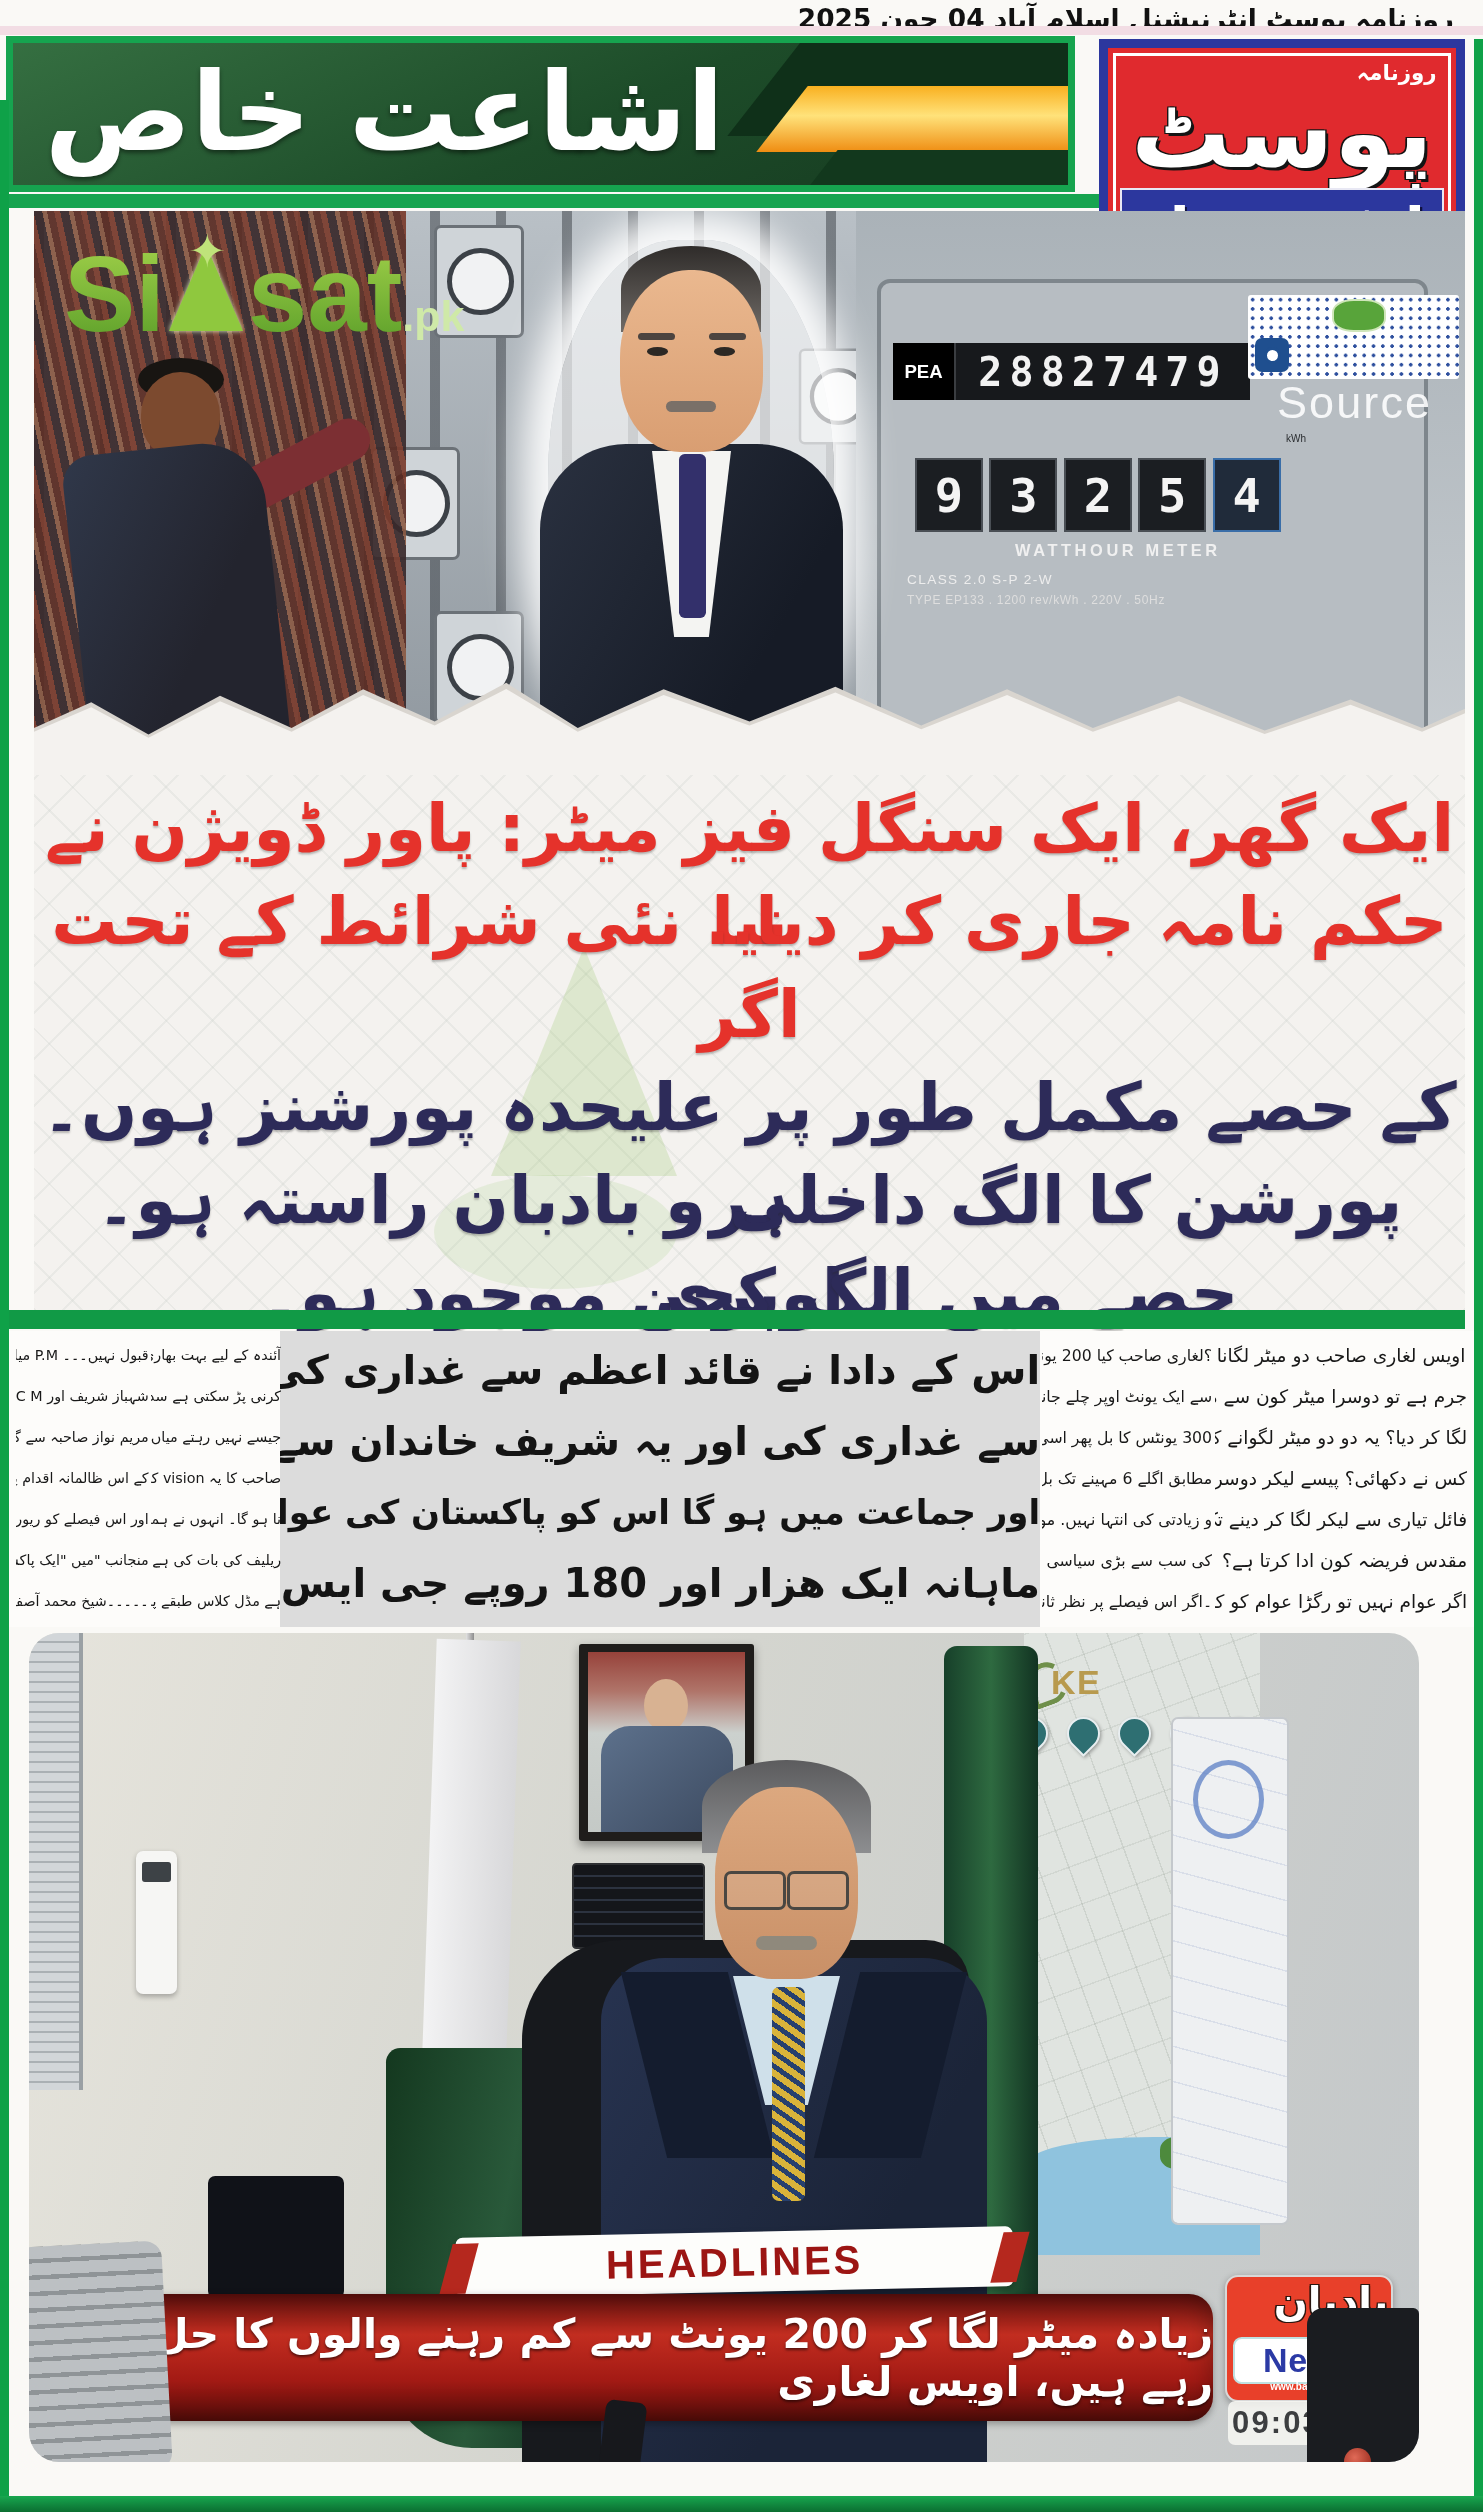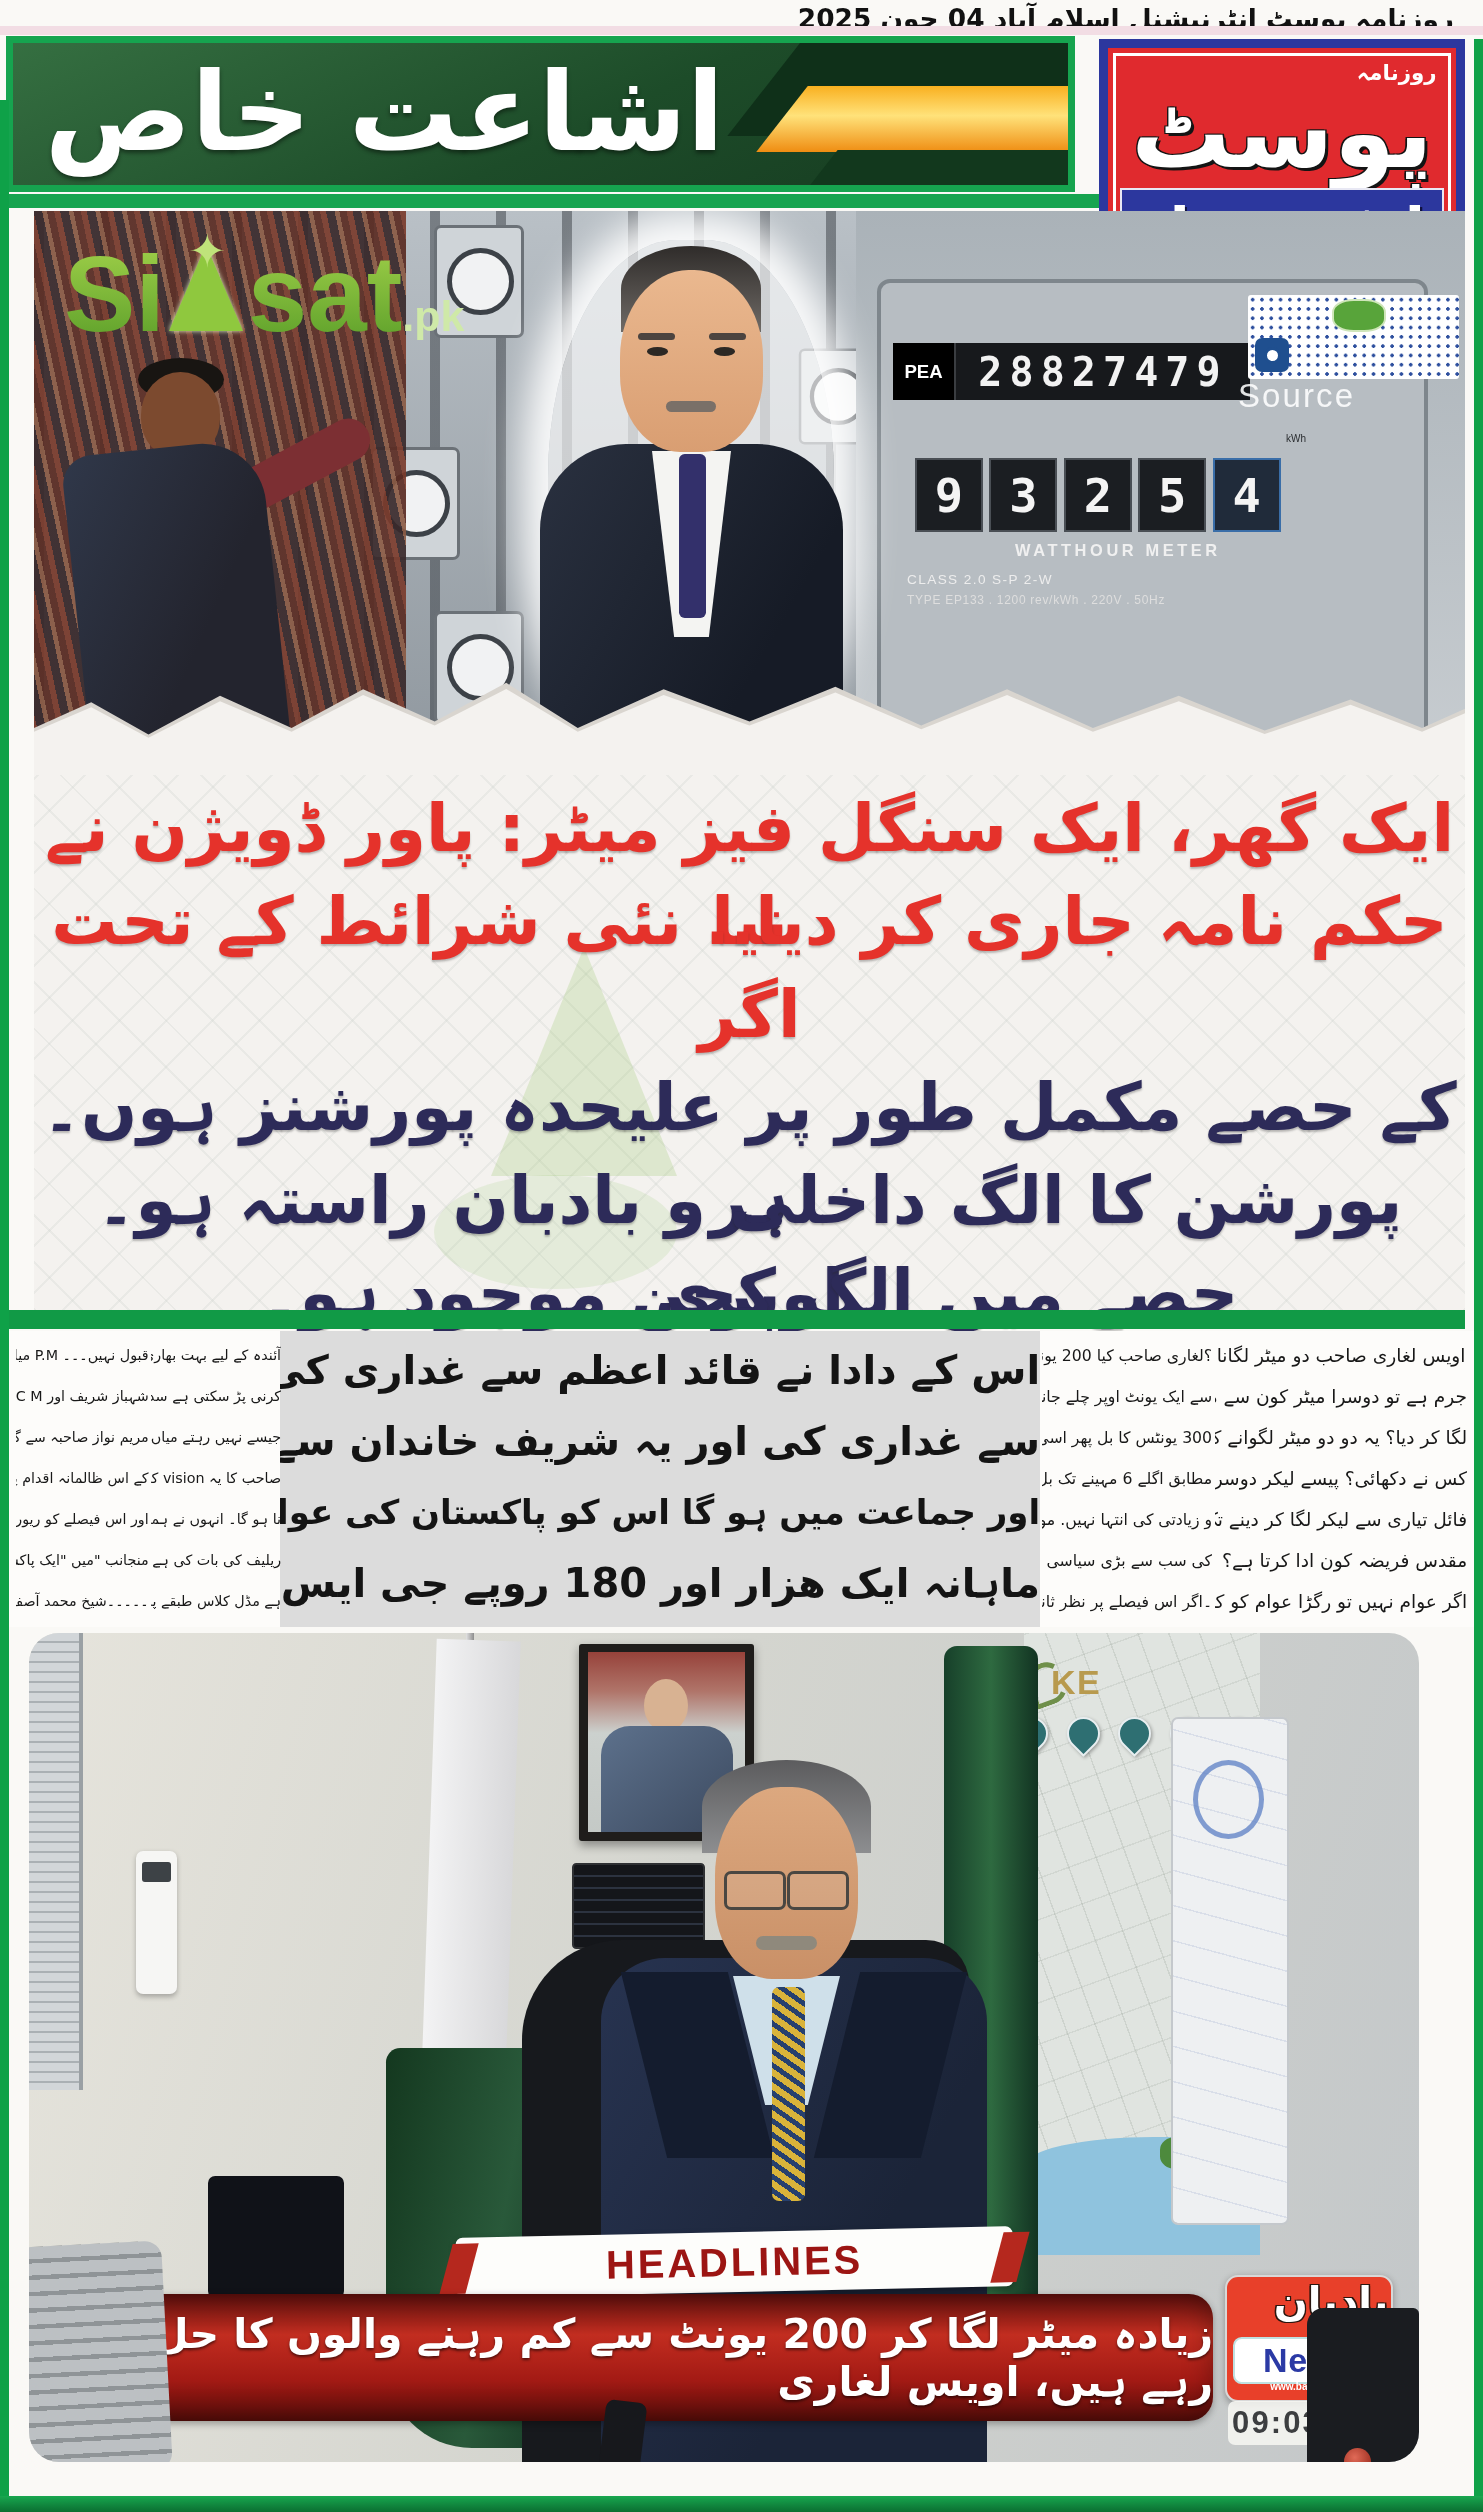--- a/index.html
+++ b/index.html
@@ -83,21 +83,21 @@
   .spec2{left:873px;top:382px;color:#dedede;font-size:12px;letter-spacing:0.7px;}
 
   .qr{left:1214px;top:84px;width:211px;height:84px;background:#fff;
       background-image:radial-gradient(#2d4f9e 1.6px,transparent 2px);background-size:9.3px 9.3px;
       border-radius:2.9px;overflow:hidden;}
   .qr-blob{position:absolute;left:84px;top:4.3px;width:50px;height:29px;background:#58a43a;border-radius:40%;
            border:2.1px solid #cfe6b9;}
   .qr-logo{position:absolute;left:7.1px;top:43px;width:34px;height:34px;background:#1f4f8f;border-radius:7.1px;}
   .qr-logo::after{content:"";position:absolute;left:8.6px;top:8.6px;width:17px;height:17px;border-radius:50%;
                   background:#fff;border:3.6px solid #1f4f8f;box-sizing:border-box;}
-  .source{left:1204px;top:166px;color:rgba(255,255,255,.88);font-size:33px;font-weight:300;letter-spacing:2.1px;}
+  .source{left:1243px;top:166px;color:rgba(255,255,255,.88);font-size:45px;font-weight:300;letter-spacing:2.1px;}
 
   .siasat{left:30px;top:21.4px;font-weight:800;display:flex;align-items:baseline;}
   .siasat .big{font-size:107px;background:linear-gradient(180deg,#a6d44c,#569b27);
                -webkit-background-clip:text;background-clip:text;color:transparent;}
   .siasat .tri{width:0;height:0;border-left:37px solid transparent;border-right:37px solid transparent;
                border-bottom:86px solid #8fc83e;display:inline-block;margin:0 4.3px;filter:drop-shadow(0 0 2.9px #e6f5c9);}
   .siasat .pk{font-size:43px;color:#cfe9a8;font-weight:700;}
   .siasat-star{left:154px;top:13px;color:#bfe37a;font-size:46px;}
 
   .torn-shadow{left:0;top:437px;width:1431px;height:129px;background:#d9d5cf;

